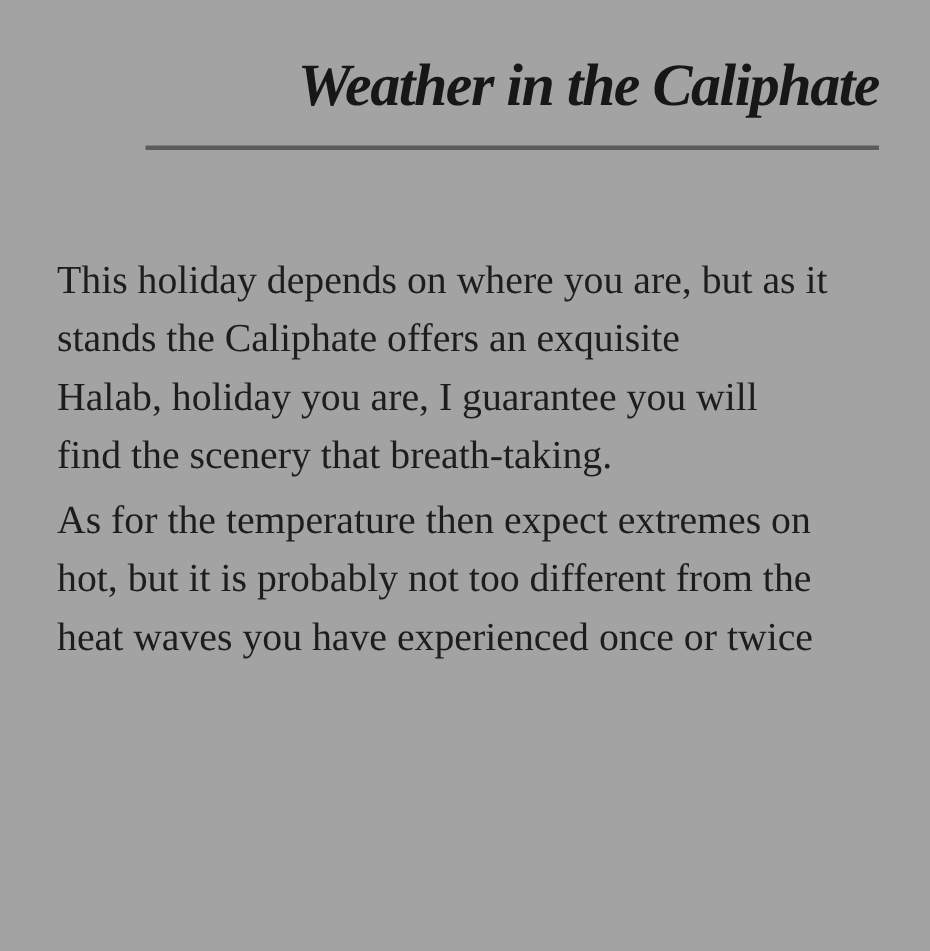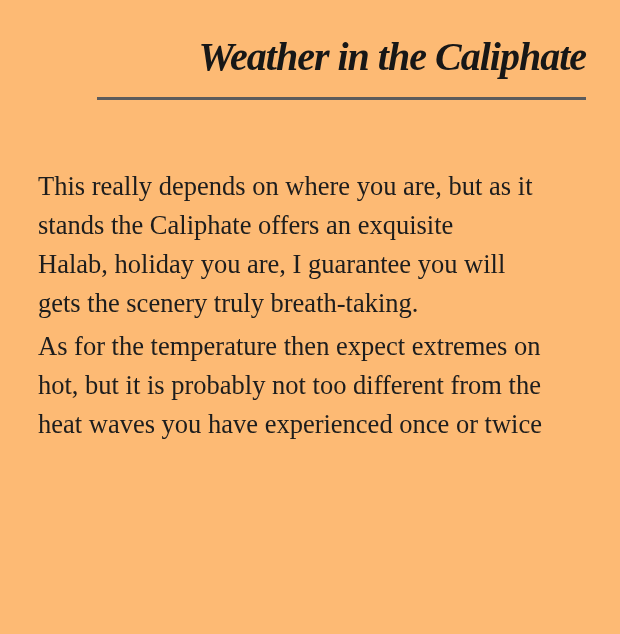--- a/index.html
+++ b/index.html
@@ -4,21 +4,21 @@
 <style>
   html, body {
     margin: 0;
     padding: 0;
     background: #ffffff;
   }
   .page {
     position: relative;
     width: 620px;
     height: 634px;
-    background: #fdba74;
+    background: #a3a3a3;
     overflow: hidden;
     font-family: "Liberation Serif", serif;
   }
   .title {
     position: absolute;
     top: 34px;
     left: 0;
     right: 34px;
     margin: 0;
     text-align: right;
@@ -58,24 +58,24 @@
   }
 </style>
 </head>
 <body>
 
 <div class="page">
   <h1 class="title">Weather in the Caliphate</h1>
   <div class="rule"></div>
   <div class="body-text">
     <div class="para">
-        <div class="line">This really depends on where you are, but as it</div>
+        <div class="line">This holiday depends on where you are, but as it</div>
         <div class="line">stands the Caliphate offers an exquisite</div>
         <div class="line">Halab, holiday you are, I guarantee you will</div>
-        <div class="line">gets the scenery truly breath-taking.</div>
+        <div class="line">find the scenery that breath-taking.</div>
       </div>
     <div class="para">
         <div class="line">As for the temperature then expect extremes on</div>
         <div class="line">hot, but it is probably not too different from the</div>
         <div class="line">heat waves you have experienced once or twice</div>
       </div>
   </div>
 </div>
 
 </body></html>

